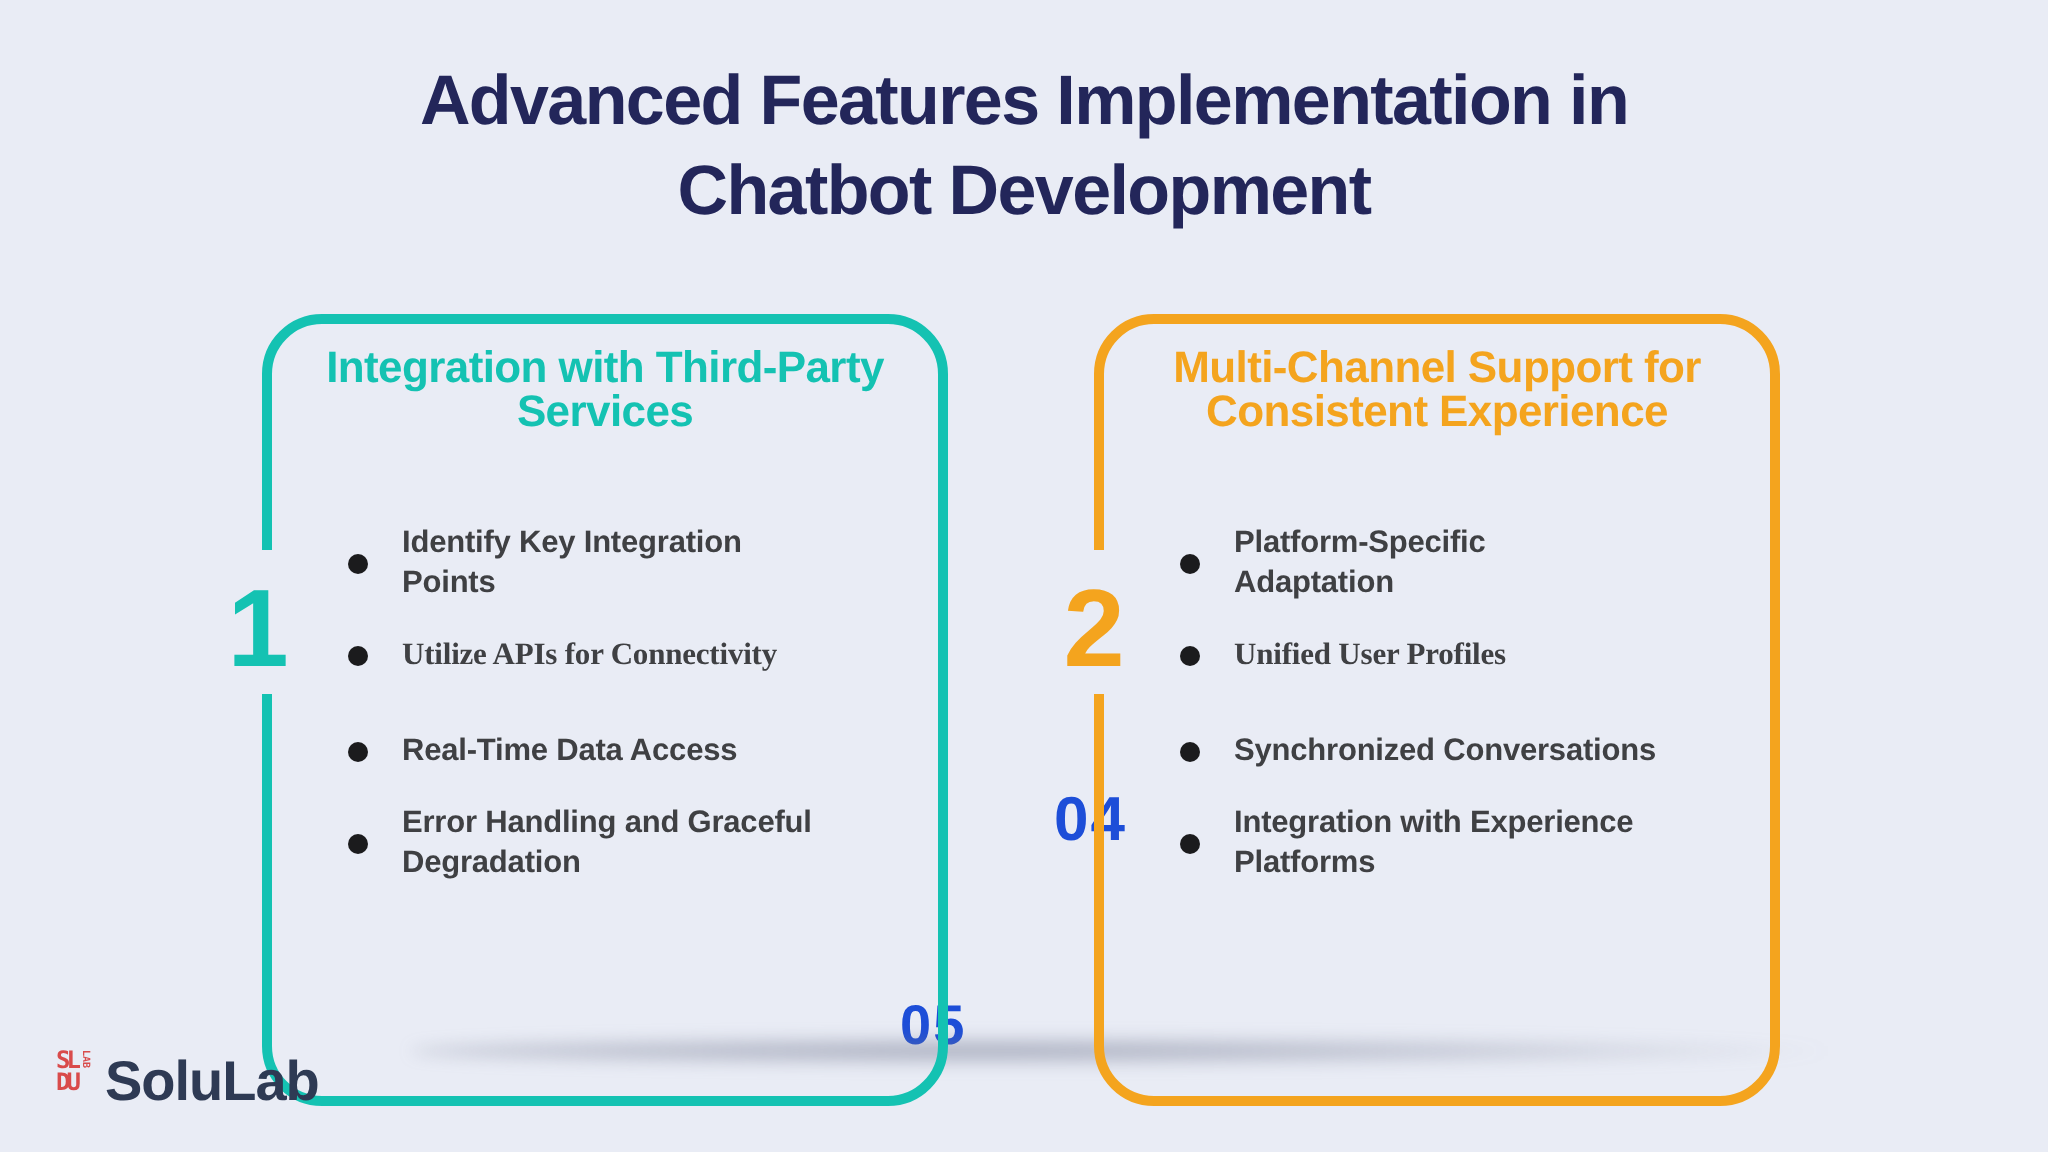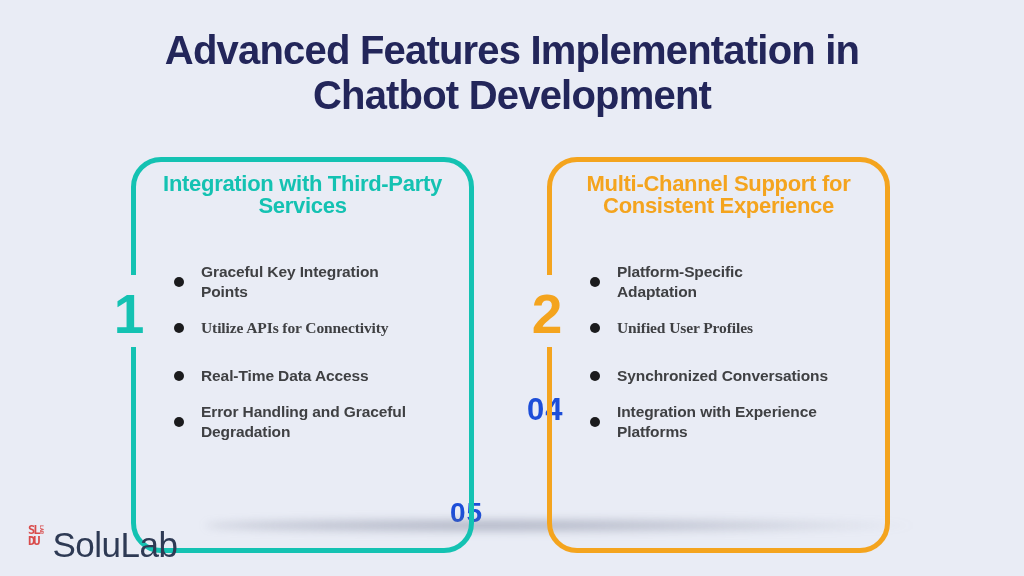--- a/index.html
+++ b/index.html
@@ -3,21 +3,21 @@
 <meta charset="utf-8">
 <style>
   html,body{margin:0;padding:0;}
   body{font-family:"Liberation Sans", sans-serif; background:#cfd3e0;}
   .canvas{
     position:relative; width:1024px; height:576px; overflow:hidden;
     background:#e9ecf5; margin:0 auto;
   }
   .page-title{
     position:absolute; top:28px; left:0; width:1024px;
-    text-align:center; font-size:40px; font-weight:bold;
+    text-align:center; font-size:35px; font-weight:bold;
     line-height:45px; letter-spacing:-0.8px; margin:0; z-index:2;
   }
   .page-title span{display:block;}
 
   
   .watermark{
     position:absolute; font-weight:bold; color:#1d4ed8; z-index:1;
     letter-spacing:1px;
   }
   .wm-04{left:527px; top:392px; font-size:31px;}
@@ -84,21 +84,21 @@
   }
   .icon-main span{
     display:block; font-family:"DejaVu Sans Mono", monospace;
     font-weight:bold; font-size:12px; line-height:11px; letter-spacing:-2px;
   }
   .icon-side{
     writing-mode:vertical-rl; font-family:"DejaVu Sans Mono", monospace;
     font-weight:bold; font-size:5px; line-height:5px; letter-spacing:0px;
     margin-left:1px;
   }
-  .logo-text{font-size:35px; font-weight:400; letter-spacing:-0.5px;}
+  .logo-text{font-size:28px; font-weight:700; letter-spacing:-0.5px;}
 </style>
 </head>
 <body>
 
 <div class="canvas">
 
   <h1 class="page-title" style="color: rgb(35, 38, 90);">
     <span>Advanced Features Implementation in</span>
     <span>Chatbot Development</span>
   </h1>
@@ -110,21 +110,21 @@
 
   <section class="card card-1" style="border-color: rgb(20, 194, 178);">
     <h2 class="card-title" style="color: rgb(20, 194, 178);">
       <span>Integration with Third-Party</span>
       <span>Services</span>
     </h2>
     <ul class="bullets">
       <li class="m1">
         <span class="dot"></span>
         <span class="b-text">
-          <span class="l1">Graceful Key Integration</span>
+          <span class="l1">Identify Key Integration</span>
           <span class="l2">Points</span>
         </span>
       </li>
       <li class="m2">
         <span class="dot"></span>
         <span class="b-text">
           <span class="l1">Utilize APIs for Connectivity</span>
 
         </span>
       </li>

